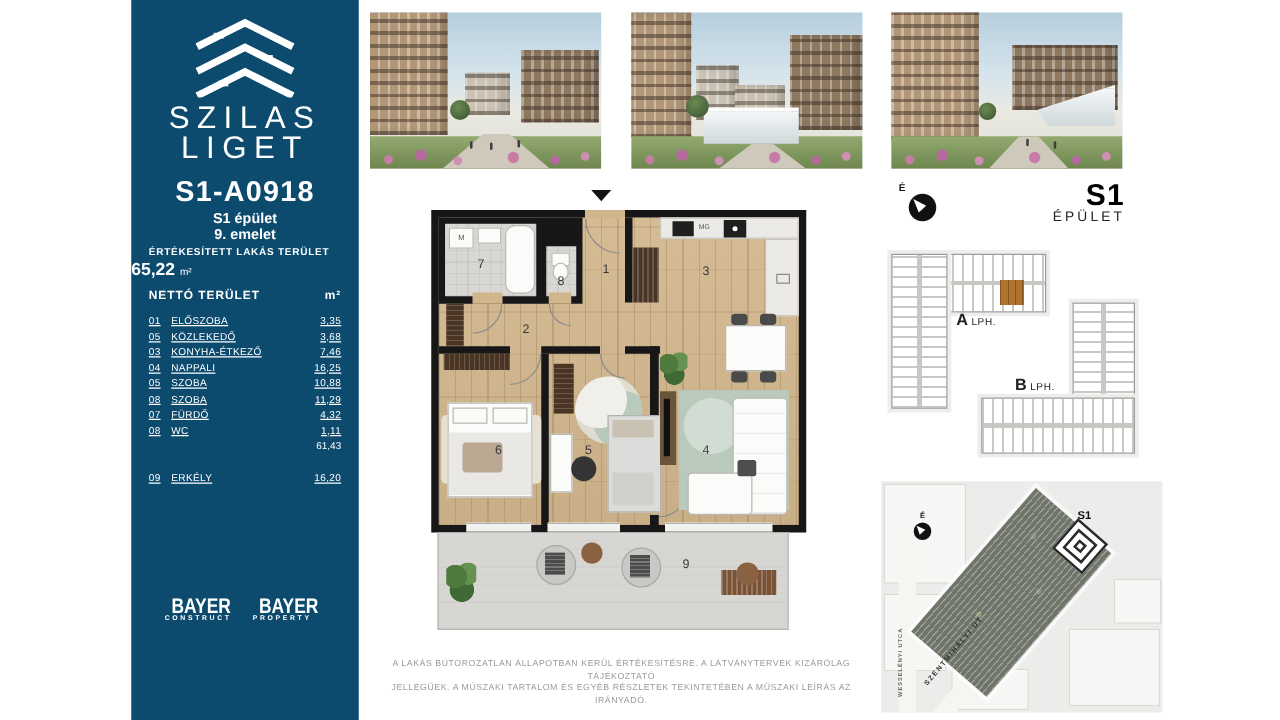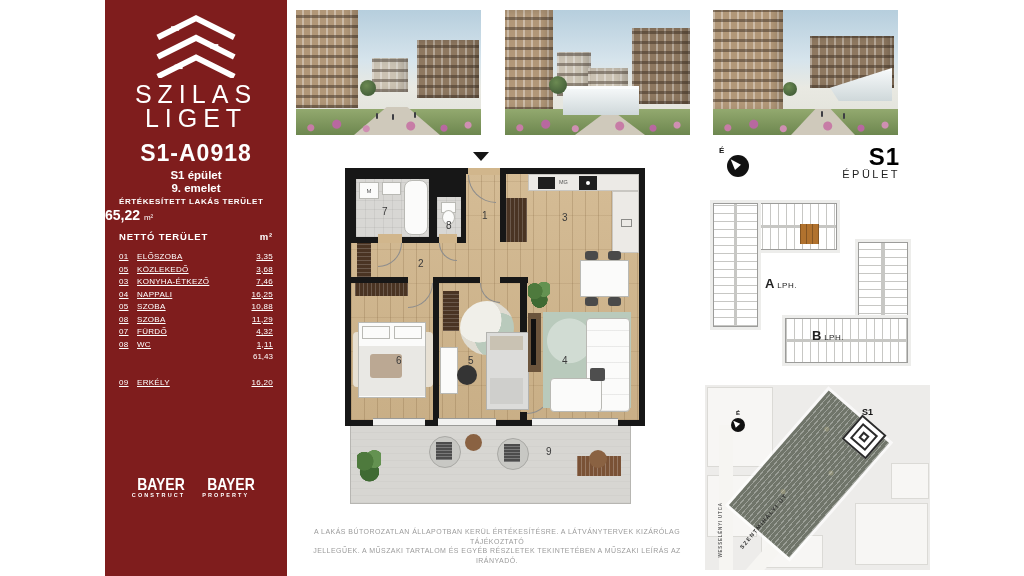--- a/index.html
+++ b/index.html
@@ -1,20 +1,20 @@
 <!DOCTYPE html>
 <html><head>
 <meta charset="utf-8">
 <style>
   html,body{margin:0;padding:0;}
   body{width:1024px;height:576px;position:relative;background:#ffffff;overflow:hidden;
        font-family:"Liberation Sans", sans-serif;-webkit-font-smoothing:antialiased;}
   .abs{position:absolute;}
   
-  #sidebar{left:105px;top:0;width:182px;height:576px;background:#7f1d1d;color:#fff;}
+  #sidebar{left:105px;top:0;width:182px;height:576px;background:#0c4a6e;color:#fff;}
   #logo{left:45px;top:12px;width:92px;height:66px;}
   #brand{left:0;top:82px;width:182px;text-align:center;font-size:25px;letter-spacing:6px;line-height:24px;font-weight:400;}
   #unitid{left:0;top:140px;width:182px;text-align:center;font-size:23px;font-weight:700;letter-spacing:1px;}
   #bldgfloor{left:0;top:169px;width:182px;text-align:center;font-size:11.5px;font-weight:700;line-height:13px;}
   #soldlabel{left:14px;top:197px;width:154px;font-size:8px;font-weight:700;letter-spacing:.6px;}
   #soldvalue{left:0;top:207px;width:154px;font-size:14px;font-weight:700;}
   #soldvalue .u{font-size:8px;font-weight:400;}
   #tablehead{left:14px;top:231px;width:154px;font-size:9.5px;font-weight:700;letter-spacing:.8px;display:flex;justify-content:space-between;}
   .trow{left:14px;width:154px;font-size:8px;letter-spacing:.3px;display:flex;position:absolute;text-decoration:underline;}
   .trow .n{width:18px;}
@@ -85,21 +85,21 @@
   .compass{position:absolute;border-radius:50%;background:#111;}
   .needle{position:absolute;left:50%;top:50%;width:0;height:0;border-left:4px solid transparent;border-right:4px solid transparent;border-bottom:11px solid #fff;transform:translate(-50%,-88%) rotate(-42deg);transform-origin:50% 100%;}
   #s1title{left:815px;top:146px;width:85px;text-align:right;}
   #s1title .big{font-size:24px;font-weight:800;letter-spacing:1px;line-height:22px;}
   #s1title .sub{font-size:11px;letter-spacing:2.5px;color:#222;}
   .wing{position:absolute;background:#fff;border:1px solid #9c9c9a;box-sizing:border-box;box-shadow:0 0 0 3px #ededeb;}
   .wing.h{background-image:repeating-linear-gradient(90deg,#c7c7c4 0 1px, transparent 1px 8px),linear-gradient(transparent 46%, #c7c7c4 46% 54%, transparent 54%);}
   .wing.v{background-image:repeating-linear-gradient(0deg,#c7c7c4 0 1px, transparent 1px 8px),linear-gradient(90deg,transparent 46%, #c7c7c4 46% 54%, transparent 54%);}
   #hl-unit{left:800px;top:224px;width:19px;height:20px;background:#B1722E;
     background-image:repeating-linear-gradient(90deg, rgba(0,0,0,.25) 0 1px, transparent 1px 6px);}
-  .lph{position:absolute;font-size:8px;color:#222;letter-spacing:.5px;margin-top:28px;}
+  .lph{position:absolute;font-size:8px;color:#222;letter-spacing:.5px;}
   .lph b{font-size:13px;font-weight:800;letter-spacing:0;}
   
   #map{left:705px;top:385px;width:225px;height:185px;background:#edecea;overflow:hidden;}
   .mbld{position:absolute;background:#f7f6f4;border:1px solid #dbdad6;box-sizing:border-box;}
   #site{left:28px;top:49px;width:152px;height:80px;background:#70756a;transform:rotate(-49deg);
     background-image:repeating-linear-gradient(0deg, rgba(255,255,255,.3) 0 1px, transparent 1px 4px),
       radial-gradient(circle at 30% 40%, rgba(210,200,150,.35) 0 2px, transparent 3px),
       radial-gradient(circle at 60% 70%, rgba(210,200,150,.3) 0 2px, transparent 3px),
       radial-gradient(circle at 80% 30%, rgba(210,200,150,.3) 0 2px, transparent 3px);
     box-shadow:0 0 0 3px rgba(255,255,255,.65);}

